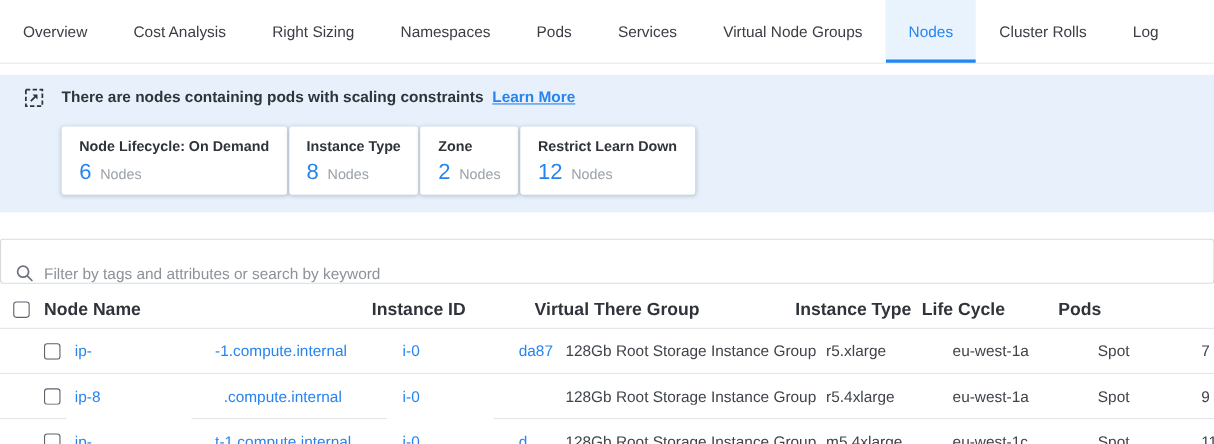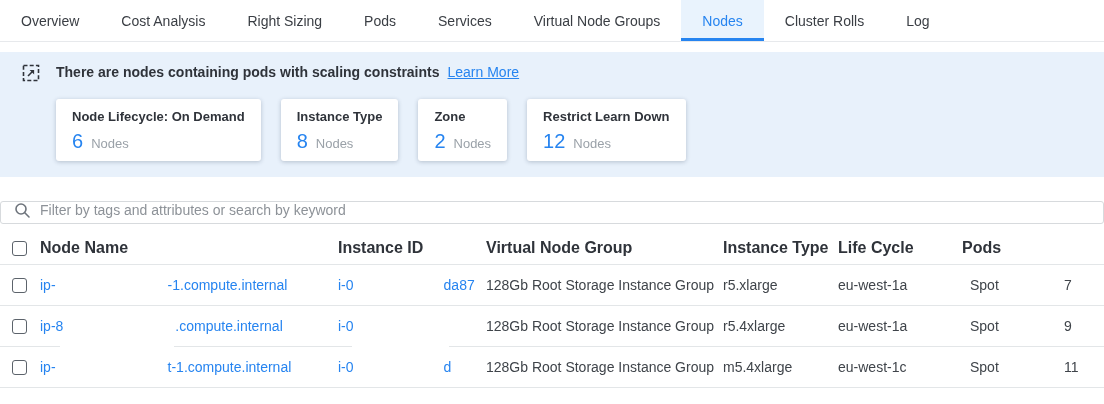--- a/index.html
+++ b/index.html
@@ -4,70 +4,70 @@
 <style>
   * { margin:0; padding:0; box-sizing:border-box; }
   html,body { background:#fff; }
   body {
     width:1104px; height:404px; overflow:hidden;
     font-family:"Liberation Sans", sans-serif;
     color:#33373d;
   }
 
   
-  .tabbar { display:flex; height:42px; border-bottom:1px solid #e7e9ec; align-items:stretch; }
+  .tabbar { display:flex; height:58px; border-bottom:1px solid #e7e9ec; align-items:stretch; }
   .tab {
     display:flex; align-items:center; padding:0 21px;
     font-size:14px; color:#3a3e44; cursor:pointer; white-space:nowrap;
   }
   .tab.active {
     background:#e9f3fd; color:#2684f0;
     box-shadow: inset 0 -3px 0 #2684f0;
   }
 
   
   .banner { margin-top:10px; background:#e8f1fb; padding:12px 22px 16px; }
   .banner-row { display:flex; align-items:flex-start; }
   .banner-icon { width:18px; height:18px; margin-right:16px; flex:0 0 auto; }
   .banner-text { font-size:14px; font-weight:700; color:#2f333a; }
-  .learn-more { font-size:14px; color:#2684f0; text-decoration:underline; margin-left:8px; font-weight:400; cursor:pointer; }
-
-  .cards { display:flex; gap:20px; margin-top:17px; margin-left:34px; }
+  .learn-more { font-size:14px; color:#2684f0; text-decoration:underline; margin-left:8px; font-weight:700; cursor:pointer; }
+
+  .cards { display:flex; gap:2px; margin-top:17px; margin-left:34px; }
   .card {
     background:#fff; border-radius:3px; padding:11px 16px 10px;
     box-shadow:0 1px 4px rgba(27,46,72,.25);
     cursor:pointer;
   }
   .card-title { font-size:13px; font-weight:700; color:#2f333a; line-height:14px; white-space:nowrap; }
   .card-value-row { display:flex; align-items:baseline; gap:8px; margin-top:7px; }
   .card-value { font-size:20px; line-height:20px; color:#2684f0; }
   .card-unit { font-size:13px; color:#9aa1a8; }
 
   
   .searchbar {
-    margin-top:24px; height:23px;
+    margin-top:24px; height:41px;
     border:1px solid #d7dadd; border-radius:3px;
-    display:flex; align-items:flex-start; padding:0 13px; background:#fff;
+    display:flex; align-items:flex-end; padding:0 13px; background:#fff;
   }
   .search-icon { width:17px; height:17px; margin-right:9px; flex:0 0 auto; }
   .searchbar input {
     border:none; outline:none; flex:1; font-size:14px; color:#33373d;
     font-family:"Liberation Sans", sans-serif; background:transparent;
   }
   .searchbar input::placeholder { color:#8d9298; opacity:1; }
 
   
   .table { position:relative; margin-top:7px; }
   .thead, .trow {
     display:grid;
     grid-template-columns:40px 298px 148px 237px 115px 124px 84px auto;
     align-items:center;
   }
   .thead { height:34px; border-bottom:1px solid #e3e6e8; font-size:16px; font-weight:700; color:#2f333a; }
-  .trow  { height:41px; border-bottom:1px solid #e3e6e8; font-size:14px; color:#3f444a; }
+  .trow  { height:41px; border-bottom:1px solid #e3e6e8; font-size:14px; color:#3f444a;padding-left:28px; }
   .cell  { white-space:nowrap; overflow:hidden; }
   .cell-cb { padding-left:12px; }
   .cb {
     display:inline-block; width:15px; height:15px;
     border:1.5px solid #5c636b; border-radius:3px; background:#fff;
     vertical-align:middle; cursor:pointer;
   }
   .link { color:#2684f0; text-decoration:none; cursor:pointer; }
   .gap-name { display:inline-block; width:112px; }
   .gap-id   { display:inline-block; width:90px; }
@@ -79,20 +79,21 @@
   .mask-name { left:60px;  width:114px; }
   .mask-id   { left:352px; width:97px;  }
 </style>
 </head>
 <body>
 
 <nav class="tabbar">
   <div class="tab">Overview</div>
   <div class="tab">Cost Analysis</div>
   <div class="tab">Right Sizing</div>
+  <div class="tab">Namespaces</div>
   <div class="tab">Pods</div>
   <div class="tab">Services</div>
   <div class="tab">Virtual Node Groups</div>
   <div class="tab active">Nodes</div>
   <div class="tab">Cluster Rolls</div>
   <div class="tab">Log</div>
 </nav>
 
 <section class="banner">
   <div class="banner-row">
@@ -148,21 +149,21 @@
   </span>
   <input type="text" value="" placeholder="Filter by tags and attributes or search by keyword" style="">
 </div>
 
 <div class="table">
 
   <div class="thead">
     <div class="cell cell-cb"><span class="cb"></span></div>
     <div class="cell">Node Name</div>
     <div class="cell">Instance ID</div>
-    <div class="cell">Virtual Node Group</div>
+    <div class="cell">Virtual There Group</div>
     <div class="cell">Instance Type</div>
     <div class="cell">Life Cycle</div>
     <div class="cell">Pods</div>
   </div>
 
   <div class="trow">
     <div class="cell cell-cb"><span class="cb"></span></div>
     <div class="cell">
       <a class="link"><span>ip-</span><span class="gap-name"></span><span>-1.compute.internal</span></a>
     </div>

